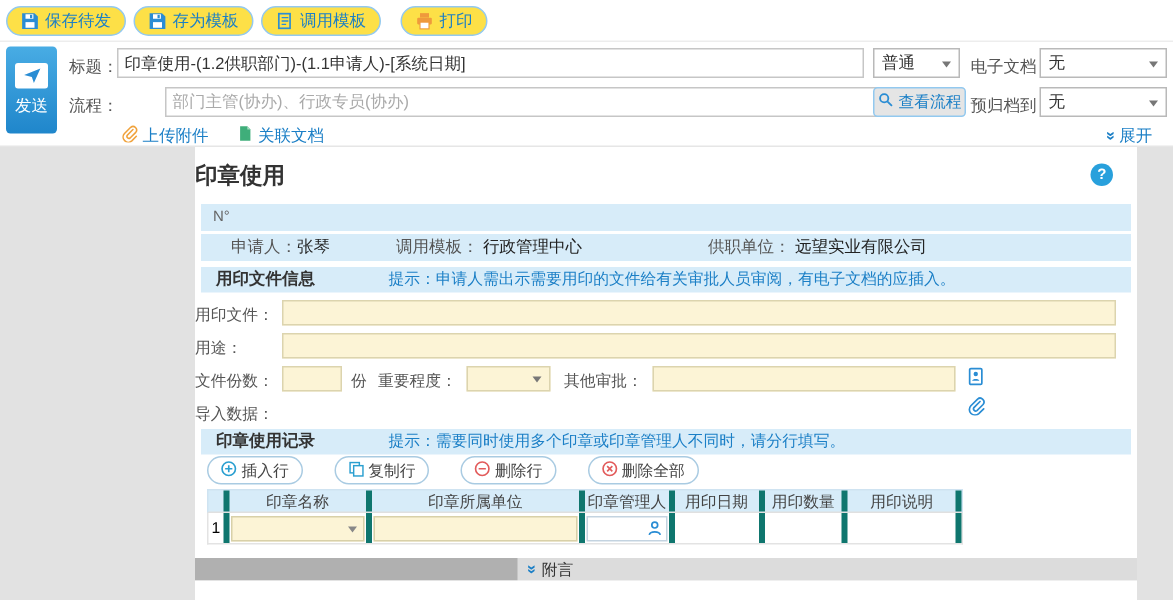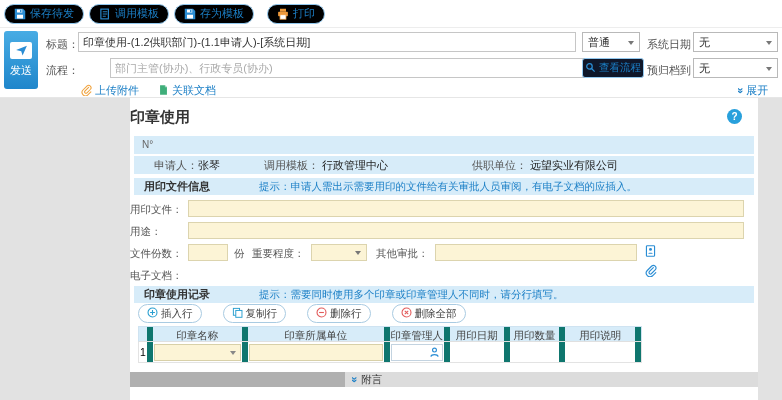--- a/index.html
+++ b/index.html
@@ -1,21 +1,21 @@
 <!DOCTYPE html>
 <html><head>
 <meta charset="utf-8">
 <style>
   * { margin:0; padding:0; box-sizing:border-box; }
   html,body { width:782px; height:400px; overflow:hidden; background:#e2e2e2;
     font-family:"Liberation Sans", sans-serif; }
   
   .topbar { position:absolute; left:0; top:0; width:782px; height:28px; background:#fff;
     border-bottom:1px solid #ededed; display:flex; align-items:center; padding-left:4px; gap:5px; }
-  .pill { height:20px; border:1px solid #93c9ef; border-radius:11px; background:#000000;
+  .pill { height:20px; border:1px solid #93c9ef; border-radius:11px; background:#fde047;
     color:#1b7fc6; font-size:11px; display:inline-flex; align-items:center; gap:4px;
     padding:0 9px; cursor:pointer; }
   .pill svg { display:block; }
   
   .header { position:absolute; left:0; top:28px; width:782px; height:70px; background:#fff;
     border-bottom:1px solid #e6e6e6; }
   .send { position:absolute; left:4px; top:3px; width:34px; height:58px;
     background:linear-gradient(#48ace4,#1f86cb); border-radius:3px; display:flex;
     flex-direction:column; align-items:center; justify-content:center; gap:4px;
     color:#fff; font-size:11px; cursor:pointer; }
@@ -23,21 +23,21 @@
     display:flex; align-items:center; justify-content:center; }
   .hlabel { position:absolute; font-size:11px; color:#555; }
   .hinput { position:absolute; height:20px; border:1px solid #c6c6c6; font-size:11px;
     color:#333; padding:0 4px; background:#fff; }
   .hinput::placeholder { color:#aaa; }
   .select { position:absolute; height:20px; background:#fff; border:1px solid #b9b9b9;
     font-size:11px; color:#333; line-height:18px; padding-left:5px; cursor:pointer; }
   .select::after { content:''; position:absolute; right:5px; top:8px; width:0; height:0;
     border:3.5px solid transparent; border-top:4.5px solid #777; }
   .flowbtn { position:absolute; height:20px; width:62px; border:1px solid #93c9ef;
-    border-radius:3px; background:#0f172a; color:#1b7fc6; font-size:10.5px;
+    border-radius:3px; background:#e5e5e5; color:#1b7fc6; font-size:10.5px;
     display:inline-flex; align-items:center; justify-content:center; gap:3px; cursor:pointer; }
   .hlink { position:absolute; display:inline-flex; align-items:center; gap:3px;
     font-size:11px; color:#1b7fc6; cursor:pointer; }
   .dchev { display:inline-block; transform:rotate(90deg); color:#1b7fc6; font-weight:bold;
     font-size:11px; line-height:11px; }
   
   .doc { position:absolute; left:0; top:98px; width:782px; height:302px; background:#e2e2e2; }
   .formwrap { position:absolute; left:130px; top:0; width:628px; height:274px; background:#fff; }
   .form-title { position:absolute; top:10px; left:0; width:100%; 
     font-size:15px; font-weight:bold; color:#333; }
@@ -62,21 +62,21 @@
   .btnrow { position:absolute; left:8px; display:flex; gap:21px; }
   .rowbtn { height:19px; border:1px solid #a9cbe2; border-radius:10px; background:#fff;
     color:#444; font-size:10.5px; display:inline-flex; align-items:center; gap:3px;
     padding:0 8px; cursor:pointer; }
   
   .table { position:absolute; left:8px; width:504px; font-size:10.5px; }
   .thead { display:flex; background:#d7ecf9; height:16px; line-height:16px; color:#444;
     border:1px solid #cfe3f1; border-bottom:1px solid #e0e0e0; }
   .trow { display:flex; height:21px; align-items:center; background:#fff;
     border:1px solid #e3e3e3; border-top:none; }
-  .tc { height:100%; border-right:6px solid #0f766e; text-align:center; position:relative; }
+  .tc { height:100%; border-right:4px solid #0f766e; text-align:center; position:relative; }
   .trow .tc { display:flex; align-items:center; justify-content:center; padding:0 1px; }
   .w0{width:14px}.w1{width:95px}.w2{width:143px}.w3{width:60px}.w4{width:60px}.w5{width:56px}.w6{width:76px}
   .cellsel { position:relative; width:100%; height:17px; background:#fcf4d6;
     border:1px solid #d8d0a8; cursor:pointer; }
   .cellsel::after { content:''; position:absolute; right:4px; top:6px; width:0; height:0;
     border:3.5px solid transparent; border-top:4.5px solid #888; }
   .cellinput { width:100%; height:17px; background:#fcf4d6; border:1px solid #d8d0a8; }
   .personfield { position:relative; width:100%; height:17px; background:#fff;
     border:1px solid #c3d3e0; }
   .personfield .pic { position:absolute; right:1px; top:1px; cursor:pointer; line-height:0; }
@@ -98,36 +98,36 @@
           <rect x="4" y="9" width="8" height="5" fill="#fff"></rect>
           <rect x="4" y="2" width="7" height="4" fill="#fff"></rect>
           <rect x="8" y="2.5" width="2" height="3" fill="#2a8dd4"></rect>
         </svg>
       </span>
     <span>保存待发</span>
   </button>
   <button class="pill">
     <span>
         <svg width="12" height="12" viewBox="0 0 16 16">
-          <rect x="2.5" y="1.5" width="10" height="13" fill="none" stroke="#2a8dd4" stroke-width="1.5"></rect>
-          <path d="M5 5h6M5 8h6M5 11h4" stroke="#2a8dd4" stroke-width="1.2"></path>
-        </svg>
-      </span>
-    <span>调用模板</span>
-  </button>
-  <button class="pill">
-    <span>
-        <svg width="12" height="12" viewBox="0 0 16 16">
           <path fill="#2a8dd4" d="M1 1h11l3 3v11H1z"></path>
           <rect x="4" y="9" width="8" height="5" fill="#fff"></rect>
           <rect x="4" y="2" width="7" height="4" fill="#fff"></rect>
           <rect x="8" y="2.5" width="2" height="3" fill="#2a8dd4"></rect>
         </svg>
       </span>
     <span>存为模板</span>
+  </button>
+  <button class="pill">
+    <span>
+        <svg width="12" height="12" viewBox="0 0 16 16">
+          <rect x="2.5" y="1.5" width="10" height="13" fill="none" stroke="#2a8dd4" stroke-width="1.5"></rect>
+          <path d="M5 5h6M5 8h6M5 11h4" stroke="#2a8dd4" stroke-width="1.2"></path>
+        </svg>
+      </span>
+    <span>调用模板</span>
   </button>
   <button class="pill" style="margin-left:8px">
     <span>
         <svg width="12" height="12" viewBox="0 0 16 16">
           <rect x="4" y="1" width="8" height="4" fill="#ef9a3c"></rect>
           <rect x="1.5" y="5" width="13" height="6" rx="1" fill="#ef9a3c"></rect>
           <rect x="4" y="9" width="8" height="6" fill="#fff" stroke="#ef9a3c"></rect>
         </svg>
       </span>
     <span>打印</span>
@@ -142,21 +142,21 @@
         </svg>
       </span>
     <span>发送</span>
   </div>
 
   <span class="hlabel" style="left:46px;top:9px">标题：</span>
   <input class="hinput" style="left: 78px; top: 4px; width: 498px;" value="印章使用-(1.2供职部门)-(1.1申请人)-[系统日期]">
   <div class="select" style="left:582px;top:4px;width:58px">
     <span>普通</span>
   </div>
-  <span class="hlabel" style="left:647px;top:9px">系统日期</span>
+  <span class="hlabel" style="left:647px;top:9px">电子文档</span>
   <div class="select" style="left:693px;top:4px;width:85px">
     <span>无</span>
   </div>
 
   <span class="hlabel" style="left:46px;top:35px">流程：</span>
   <input class="hinput" style="left: 78px; top: 30px; width: 498px; margin-left: 32px;" placeholder="部门主管(协办)、行政专员(协办)">
   <button class="flowbtn" style="left:582px;top:30px">
     <span><svg width="11" height="11" viewBox="0 0 16 16">
           <circle cx="6.5" cy="6.5" r="4" fill="none" stroke="#2a8dd4" stroke-width="1.8"></circle>
           <path d="M9.5 9.5L14 14" stroke="#2a8dd4" stroke-width="1.8"></path>
@@ -222,21 +222,21 @@
     <span class="flabel" style="left:122px;top:149px">重要程度：</span>
     <div class="select cream-sel" style="position:absolute;left:181px;top:146px;width:56px"></div>
     <span class="flabel" style="left:246px;top:149px">其他审批：</span>
     <input class="cream" style="left: 305px; top: 146px; width: 202px;">
     <span class="icon-abs" style="left:514px;top:146px"><svg width="13" height="14" viewBox="0 0 16 16">
           <rect x="3" y="1.5" width="10" height="13" rx="1" fill="#fff" stroke="#2a8dd4" stroke-width="1.4"></rect>
           <circle cx="8" cy="6" r="1.8" fill="#2a8dd4"></circle>
           <path d="M5 11.5c.5-2 5.5-2 6 0z" fill="#2a8dd4"></path>
         </svg></span>
 
-    <span class="flabel" style="top:171px">电子文档：</span>
+    <span class="flabel" style="top:171px">导入数据：</span>
     <span class="icon-abs" style="left:514px;top:166px"><svg width="13" height="13" viewBox="0 0 16 16">
           <path d="M11.5 4.5l-5 5a1.8 1.8 0 002.5 2.5l5-5a3.2 3.2 0 00-4.5-4.5l-5.5 5.5a4.6 4.6 0 006.5 6.5l4-4" fill="none" stroke="#2a8dd4" stroke-width="1.4" stroke-linecap="round"></path>
         </svg></span>
 
     <div class="bluebar secbar" style="top:188px">
       <b style="left:10px">印章使用记录</b>
       <span class="hint" style="left:125px">提示：需要同时使用多个印章或印章管理人不同时，请分行填写。</span>
     </div>
 
     <div class="btnrow" style="top:206px">

